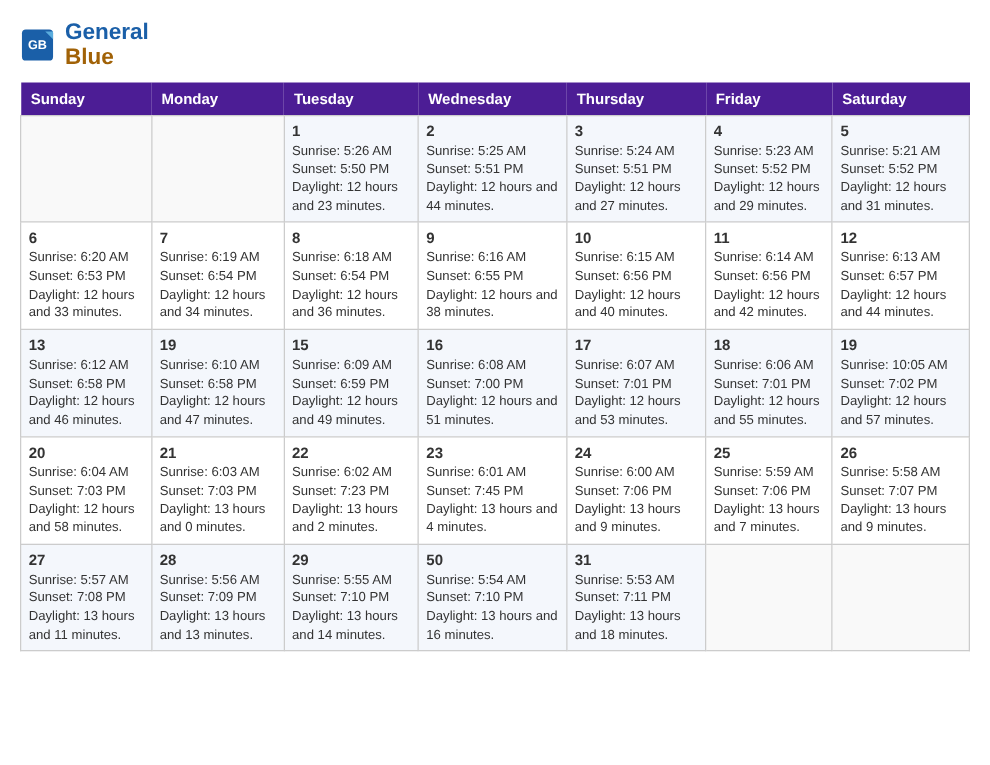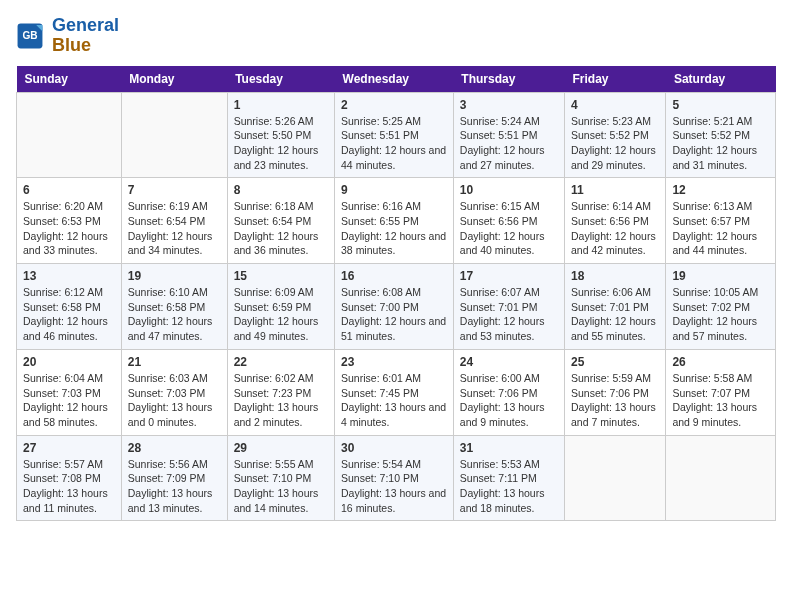--- a/index.html
+++ b/index.html
@@ -357,21 +357,21 @@
         </td>
         <td>
           <span class="day-number">29</span>
           <div class="day-info">
             <div>Sunrise: 5:55 AM</div>
             <div>Sunset: 7:10 PM</div>
             <div>Daylight: 13 hours and 14 minutes.</div>
           </div>
         </td>
         <td>
-          <span class="day-number">30</span>
+          <span class="day-number">50</span>
           <div class="day-info">
             <div>Sunrise: 5:54 AM</div>
             <div>Sunset: 7:10 PM</div>
             <div>Daylight: 13 hours and 16 minutes.</div>
           </div>
         </td>
         <td>
           <span class="day-number">31</span>
           <div class="day-info">
             <div>Sunrise: 5:53 AM</div>

